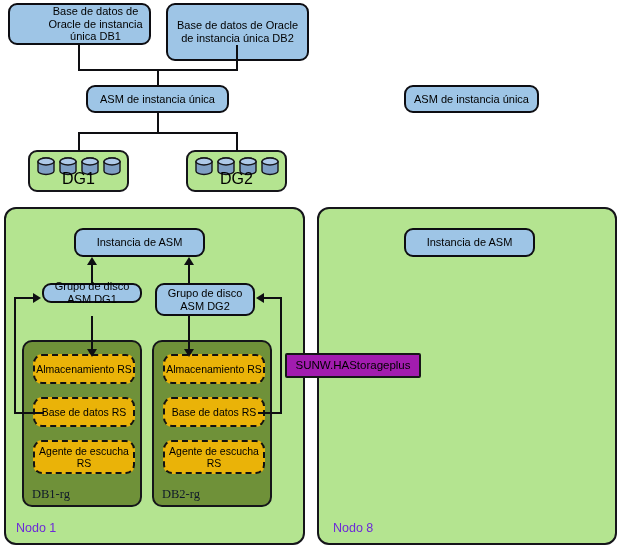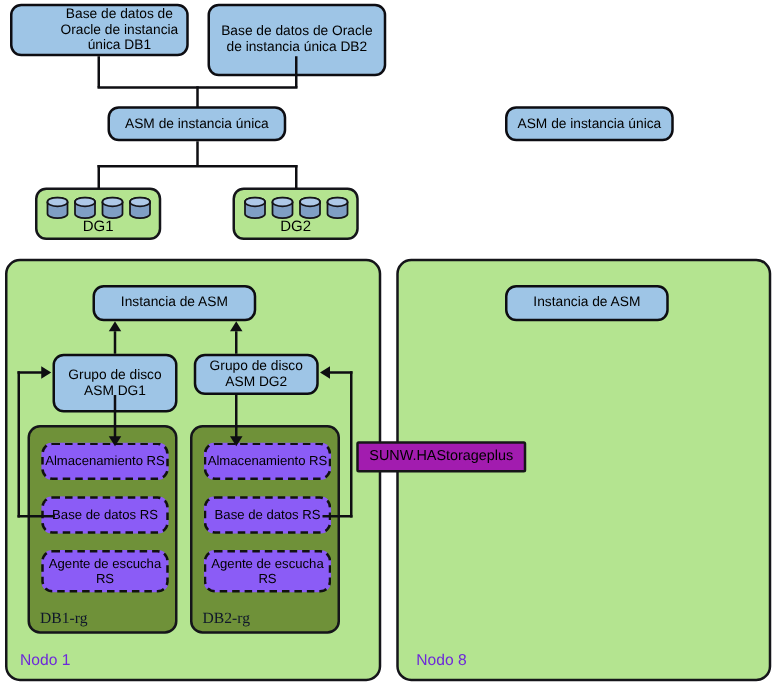--- a/index.html
+++ b/index.html
@@ -58,21 +58,21 @@
     position: absolute;
     box-sizing: border-box;
     background: #6f9139;
     border: 2px solid #15151a;
     border-radius: 10px;
   }
 
   .rs-box {
     position: absolute;
     box-sizing: border-box;
-    background: #8b5cf6;
+    background: #eab308;
     border: 2px dashed #111111;
     border-radius: 9px;
     display: flex;
     align-items: center;
     justify-content: center;
     text-align: center;
     font-size: 10.5px;
     line-height: 1.15;
     color: #000;
   }
@@ -84,21 +84,21 @@
     border: 2px solid #15151a;
     border-radius: 9px;
   }
 
   .dg-label {
     position: absolute;
     left: 0;
     right: 0;
     bottom: 2px;
     text-align: center;
-    font-size: 12px;
+    font-size: 16px;
     color: #000;
   }
 
   .disks {
     position: absolute;
     top: 5px;
     left: 0;
     right: 0;
     display: flex;
     justify-content: center;
@@ -246,21 +246,21 @@
   </div>
 
   <div class="panel" style="left:317px; top:207px; width:300px; height:338px;">
     <div class="node-label" style="left:14px; bottom:8px;">Nodo 8</div>
   </div>
 
   <div class="box blue-box" style="left:74px; top:228px; width:131px; height:29px; z-index:20;">
     <span>Instancia de ASM</span>
   </div>
 
-  <div class="box blue-box" style="left:42px; top:283px; width:100px; height:47px; z-index:20;">
+  <div class="box blue-box" style="left:42px; top:283px; width:100px; height:20px; z-index:20;">
     <span>Grupo de disco ASM DG1</span>
   </div>
 
   <div class="box blue-box" style="left:155px; top:283px; width:100px; height:33px; z-index:20;">
     <span>Grupo de disco ASM DG2</span>
   </div>
 
   <div class="ln ln-v" style="left:91px; top:265px; height:18px;"></div>
   <div class="arrow arrow-up" style="left:87px; top:257px;"></div>
 

